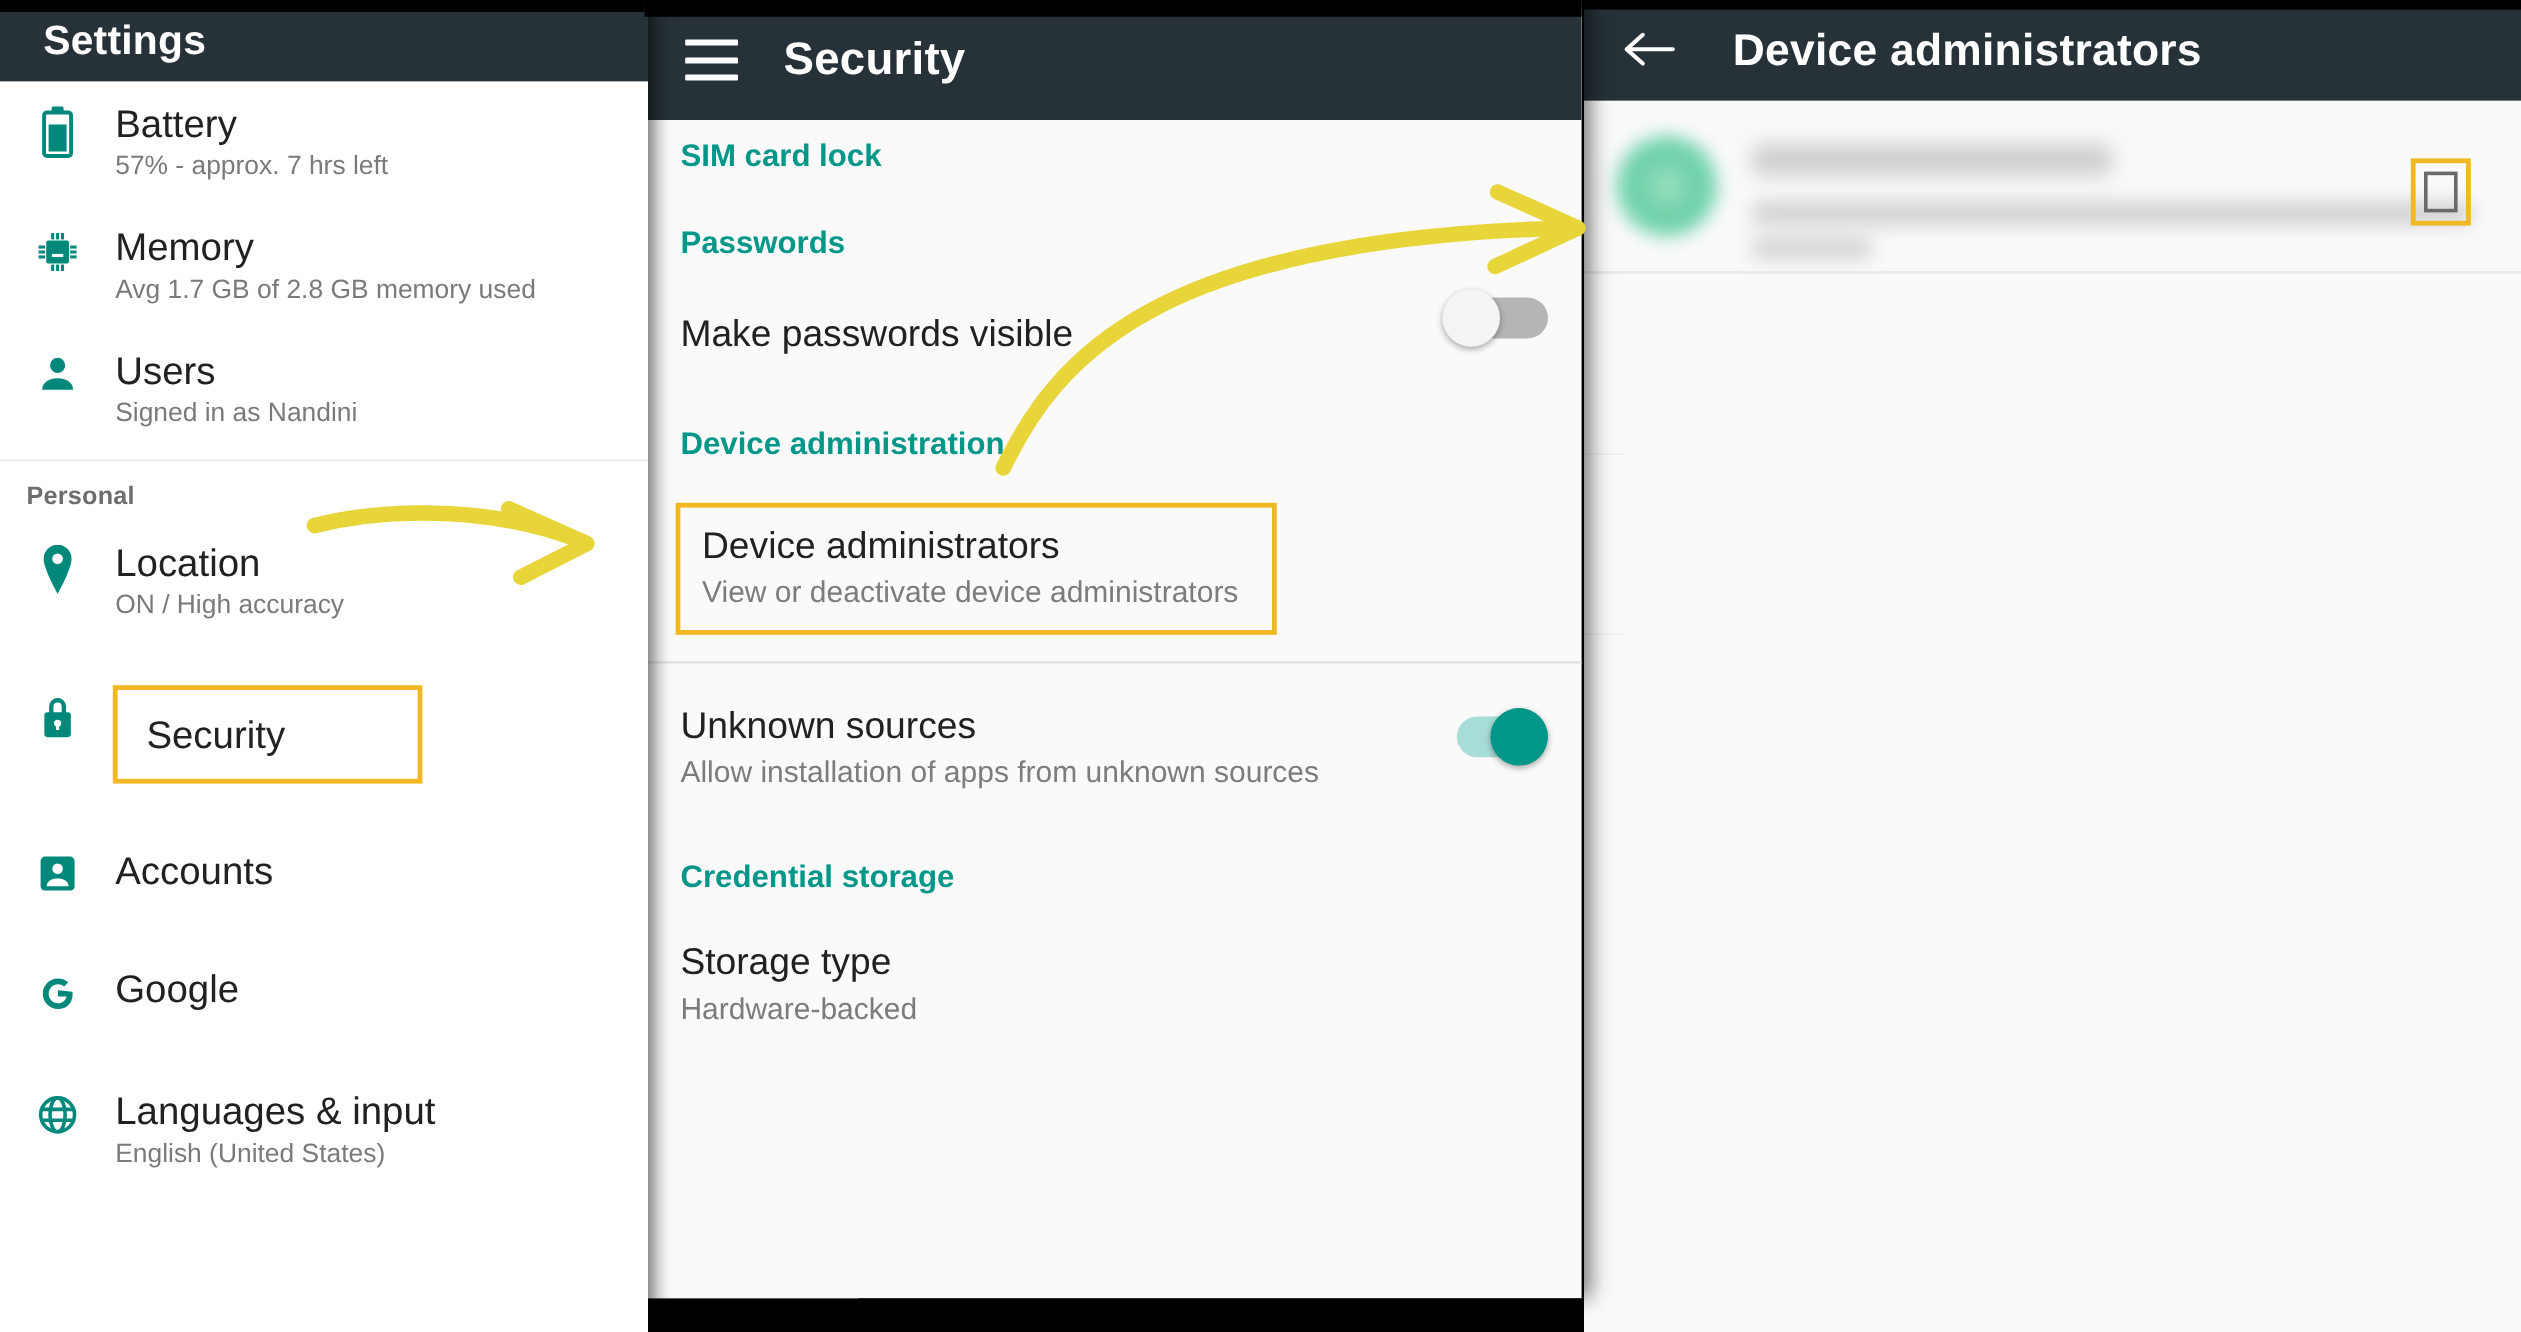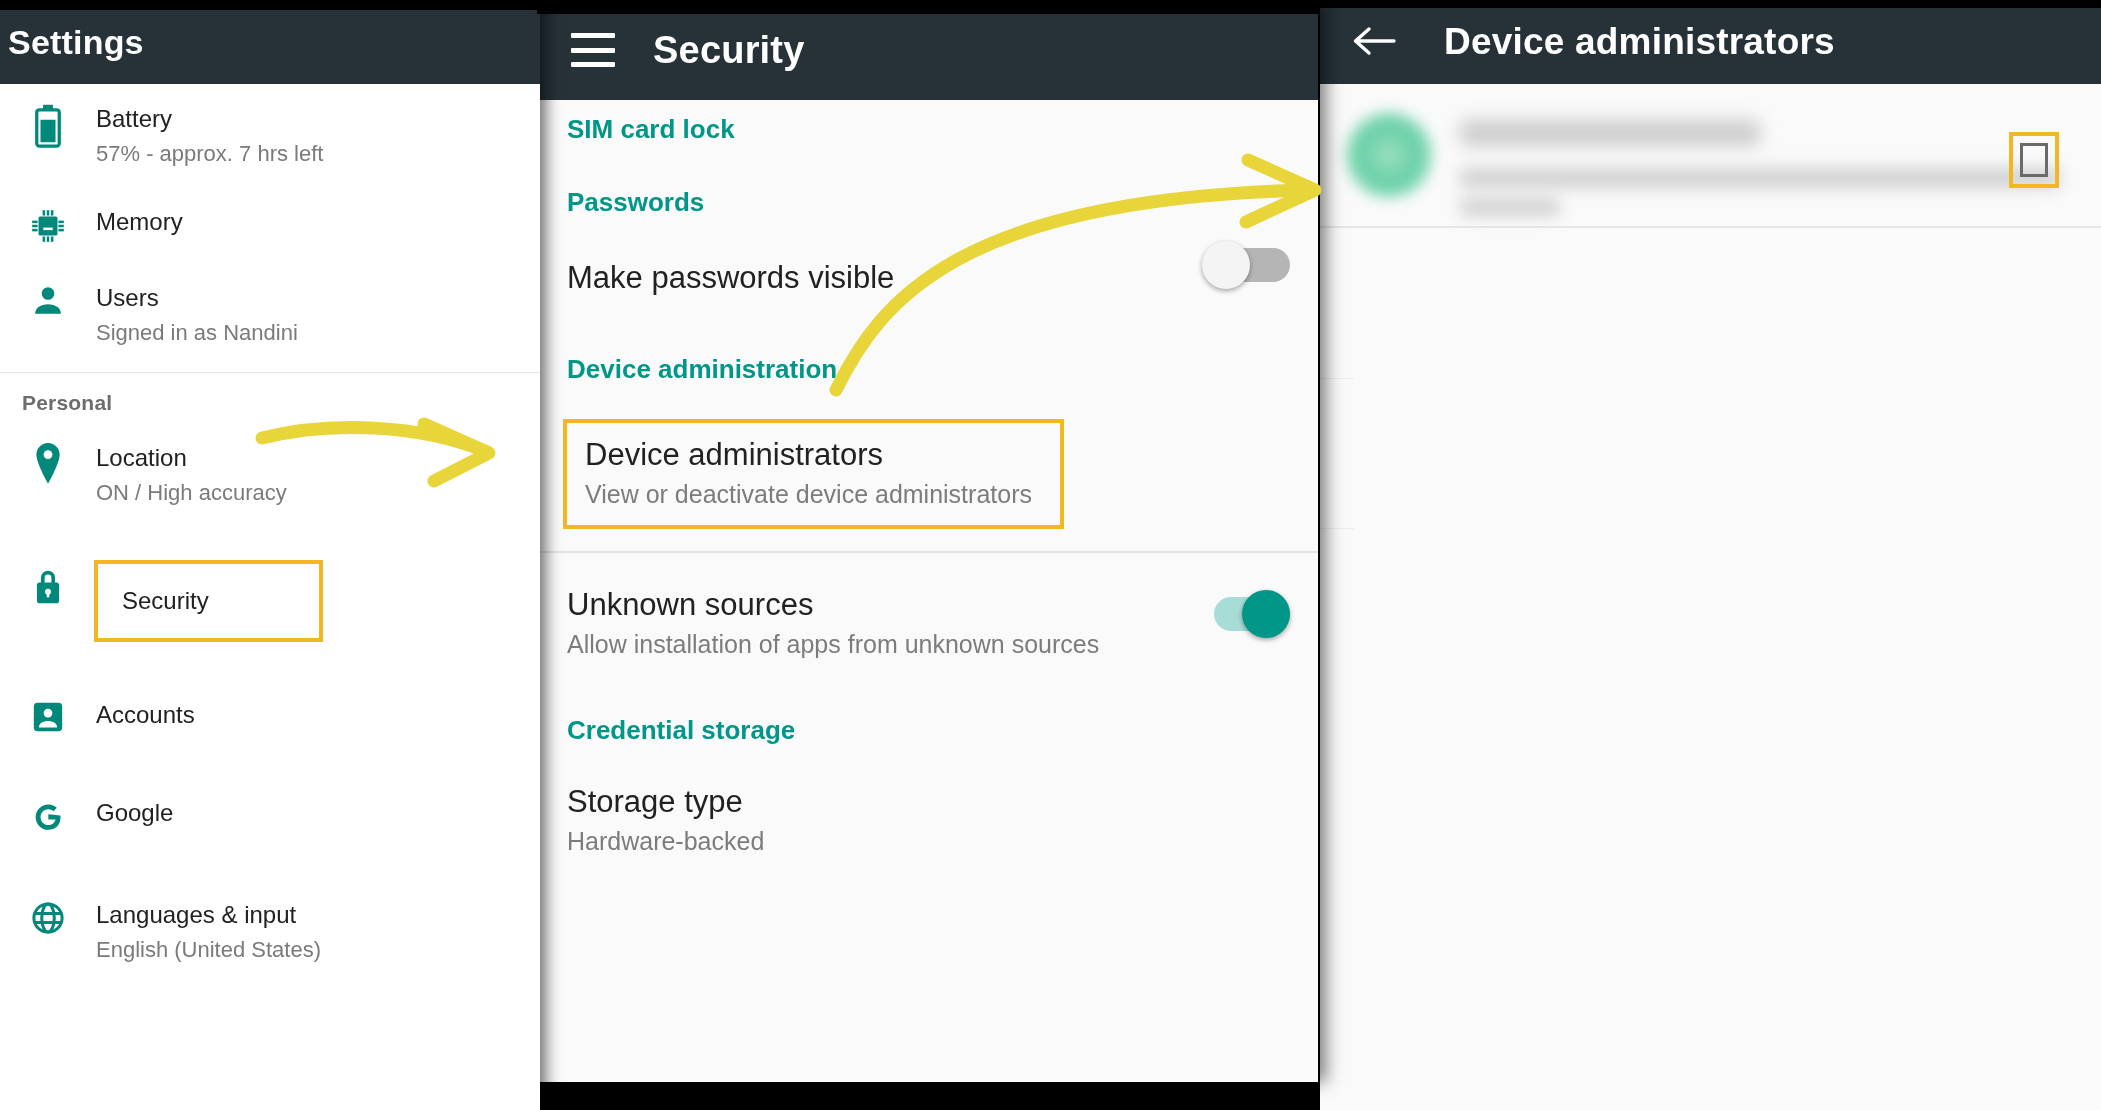--- a/index.html
+++ b/index.html
@@ -10,29 +10,29 @@
 
   
   .panel{position:absolute;top:0;background:#fafafa;overflow:hidden;}
   .panel .appbar{background:#263238;color:#fff;width:100%;box-sizing:border-box;
                  display:flex;align-items:center;}
   .appbar .bar-title{font-size:36px;font-weight:bold;letter-spacing:.2px;color:#ffffff;}
 
   
   #panel-settings{left:0;width:540px;height:1110px;background:#ffffff;
                   box-shadow:6px 0 14px rgba(0,0,0,.55);z-index:3;}
-  #panel-settings .appbar{height:84px;padding-left:8px;}
+  #panel-settings .appbar{height:68px;padding-left:36px;}
   #panel-settings .appbar .bar-title{font-size:34px;}
   .s-list{background:#fff;}
   .s-row{position:relative;display:flex;align-items:flex-start;
          padding:18px 16px 18px 0;min-height:62px;box-sizing:border-box;}
   .s-ico{width:96px;flex:0 0 96px;display:flex;justify-content:center;
          padding-top:2px;}
   .s-txt{flex:1;}
-  .s-title{font-size:24px;color:#212121;line-height:34px;}
+  .s-title{font-size:32px;color:#212121;line-height:34px;}
   .s-sub{font-size:22px;color:#7a7a7a;line-height:30px;margin-top:3px;}
   .s-sep{height:1px;background:#e4e4e4;margin:6px 0 0 0;}
   .s-head{font-size:21px;color:#6d6d6d;padding:18px 0 14px 22px;font-weight:bold;
           letter-spacing:.2px;}
 
   .hl-box{border:4px solid #f2b823;box-sizing:border-box;}
 
   
   #panel-security{left:537px;width:781px;height:1082px;background:#fafafa;
                   box-shadow:8px 0 16px rgba(0,0,0,.5);z-index:2;}
@@ -129,20 +129,21 @@
               <rect x="2" y="13.8" width="3.4" height="1.6"></rect>
               <rect x="18.6" y="8.6" width="3.4" height="1.6"></rect>
                 <rect x="18.6" y="11.2" width="3.4" height="1.6"></rect>
               <rect x="18.6" y="13.8" width="3.4" height="1.6"></rect>
             </g>
             <rect x="9" y="13" width="6" height="1.6" fill="#ffffff"></rect>
           </svg>
         </div>
         <div class="s-txt">
           <div class="s-title">Memory</div>
+          <div class="s-sub">Avg 1.7 GB of 2.8 GB memory used</div>
         </div>
       </div>
 
       <div class="s-row">
         <div class="s-ico">
           <svg width="36" height="36" viewBox="0 0 24 24" fill="#00897b">
             <circle cx="12" cy="7" r="4.2"></circle>
             <path d="M3.4 20.5c0-4.1 3.9-6.4 8.6-6.4s8.6 2.3 8.6 6.4z"></path>
           </svg>
         </div>

